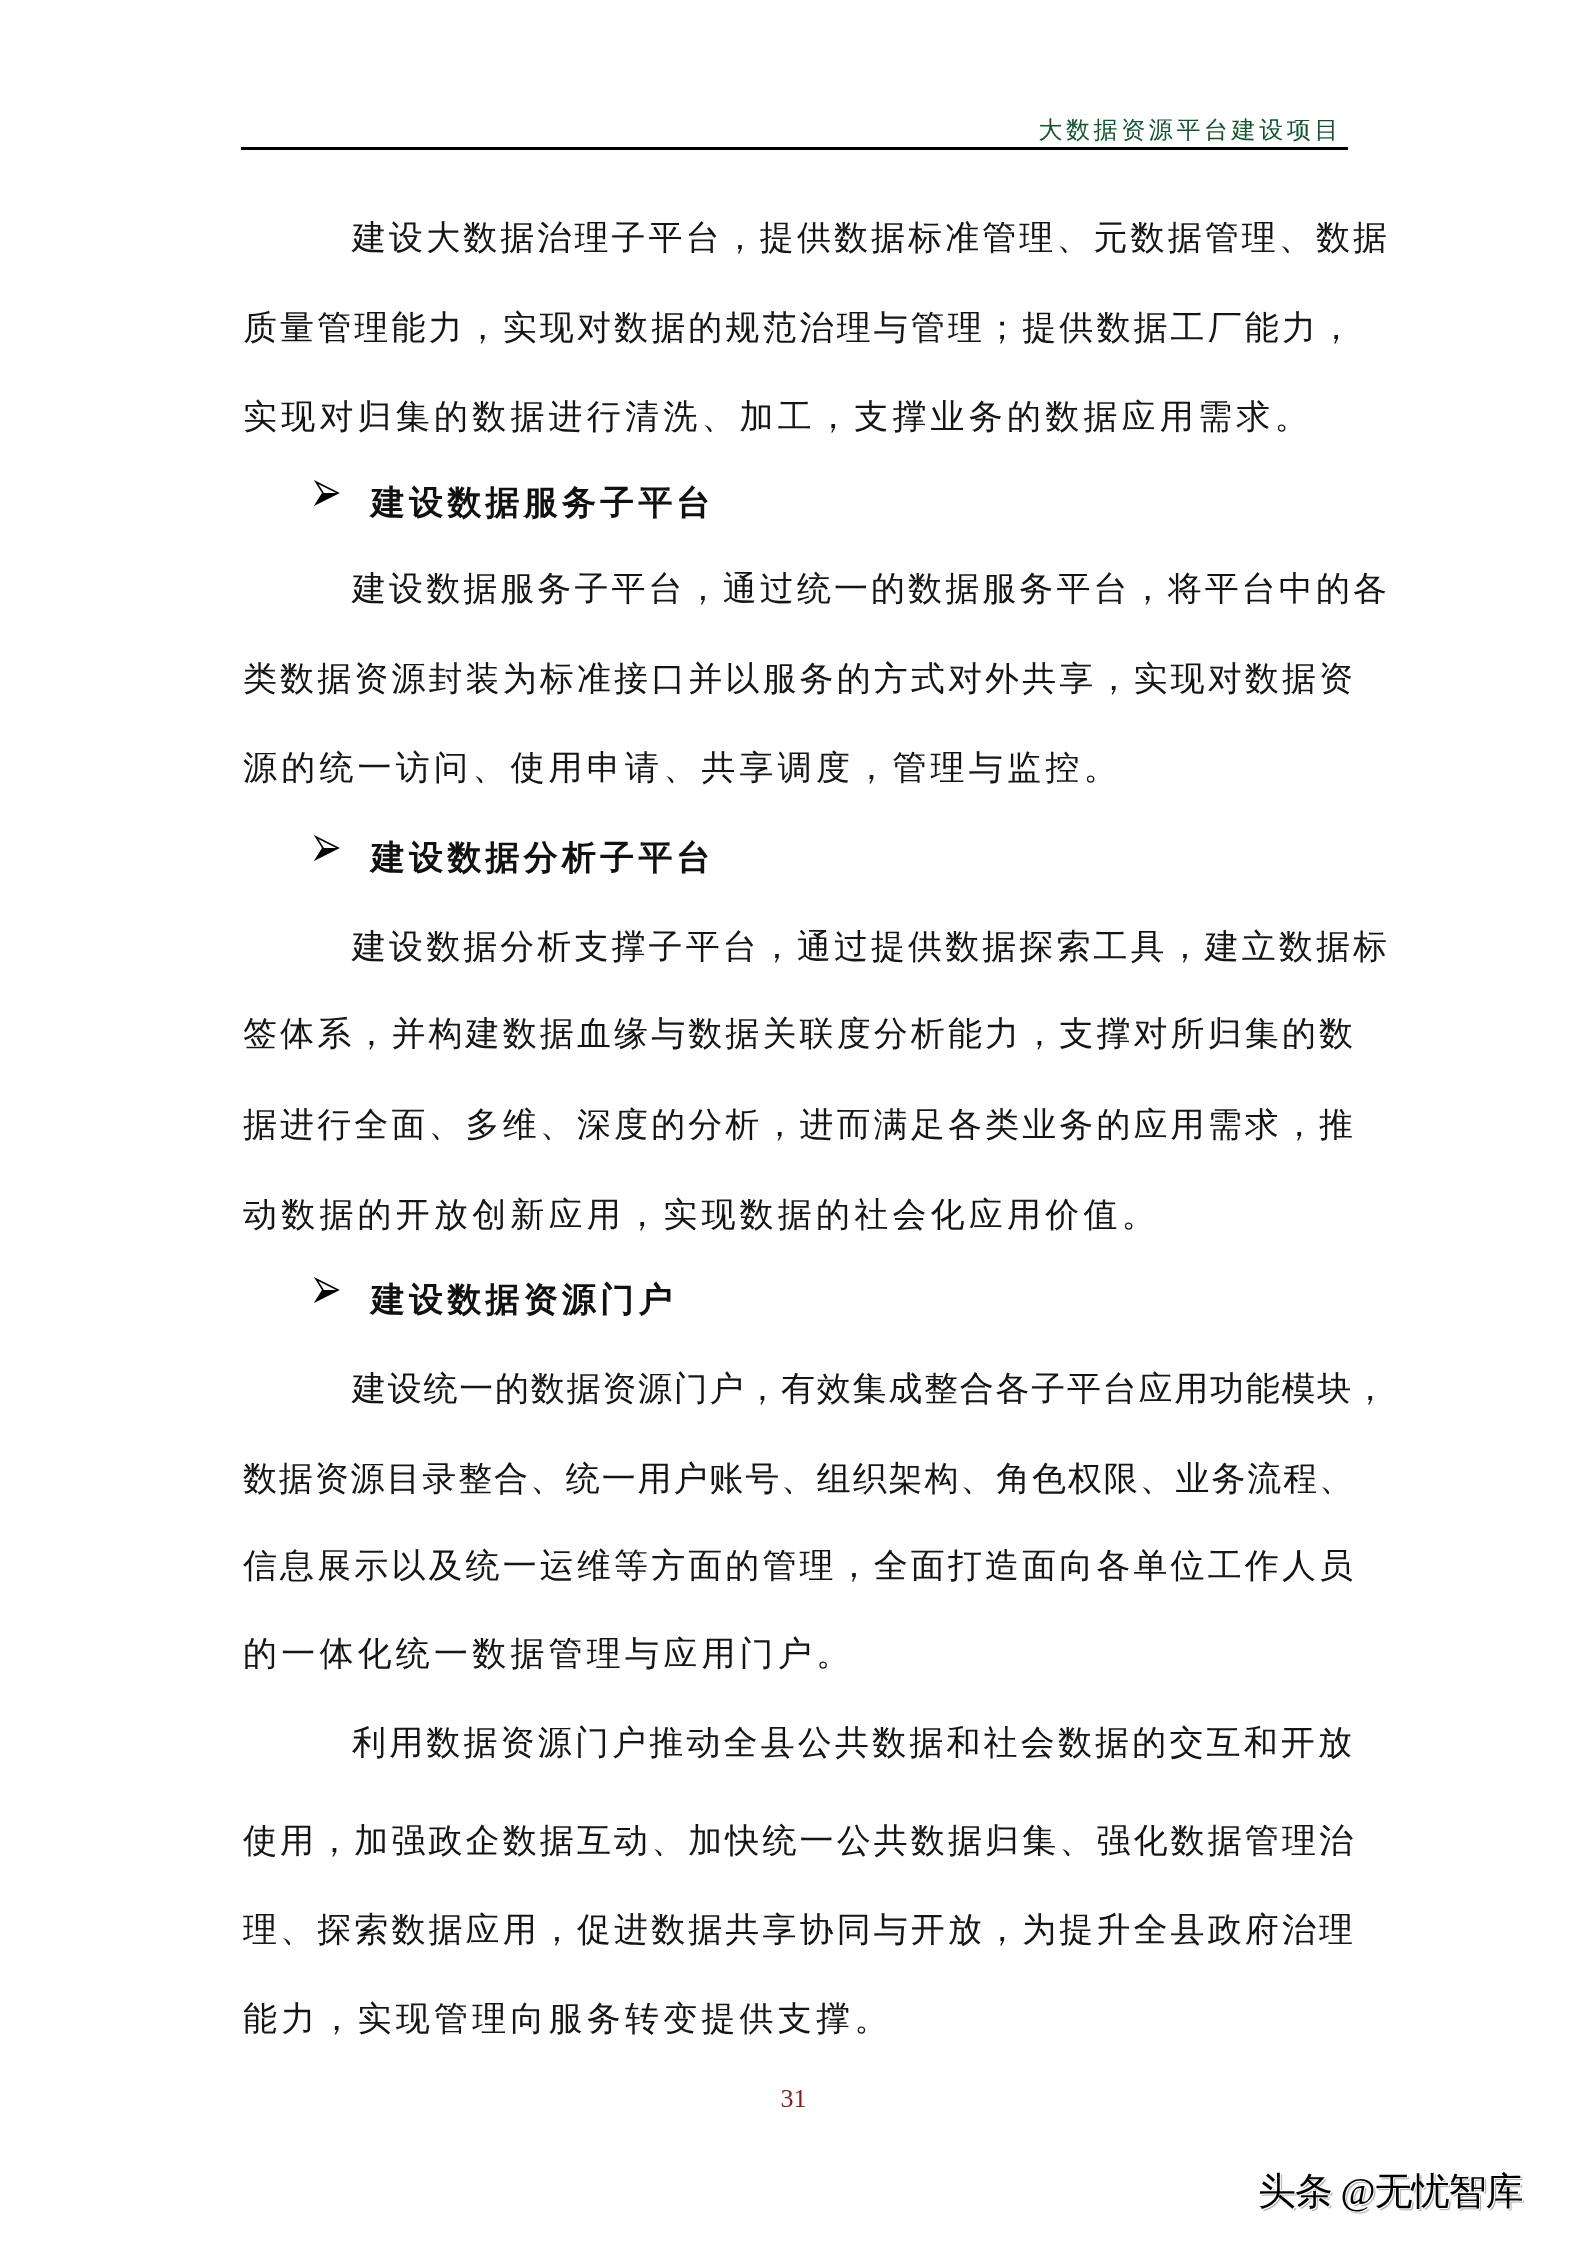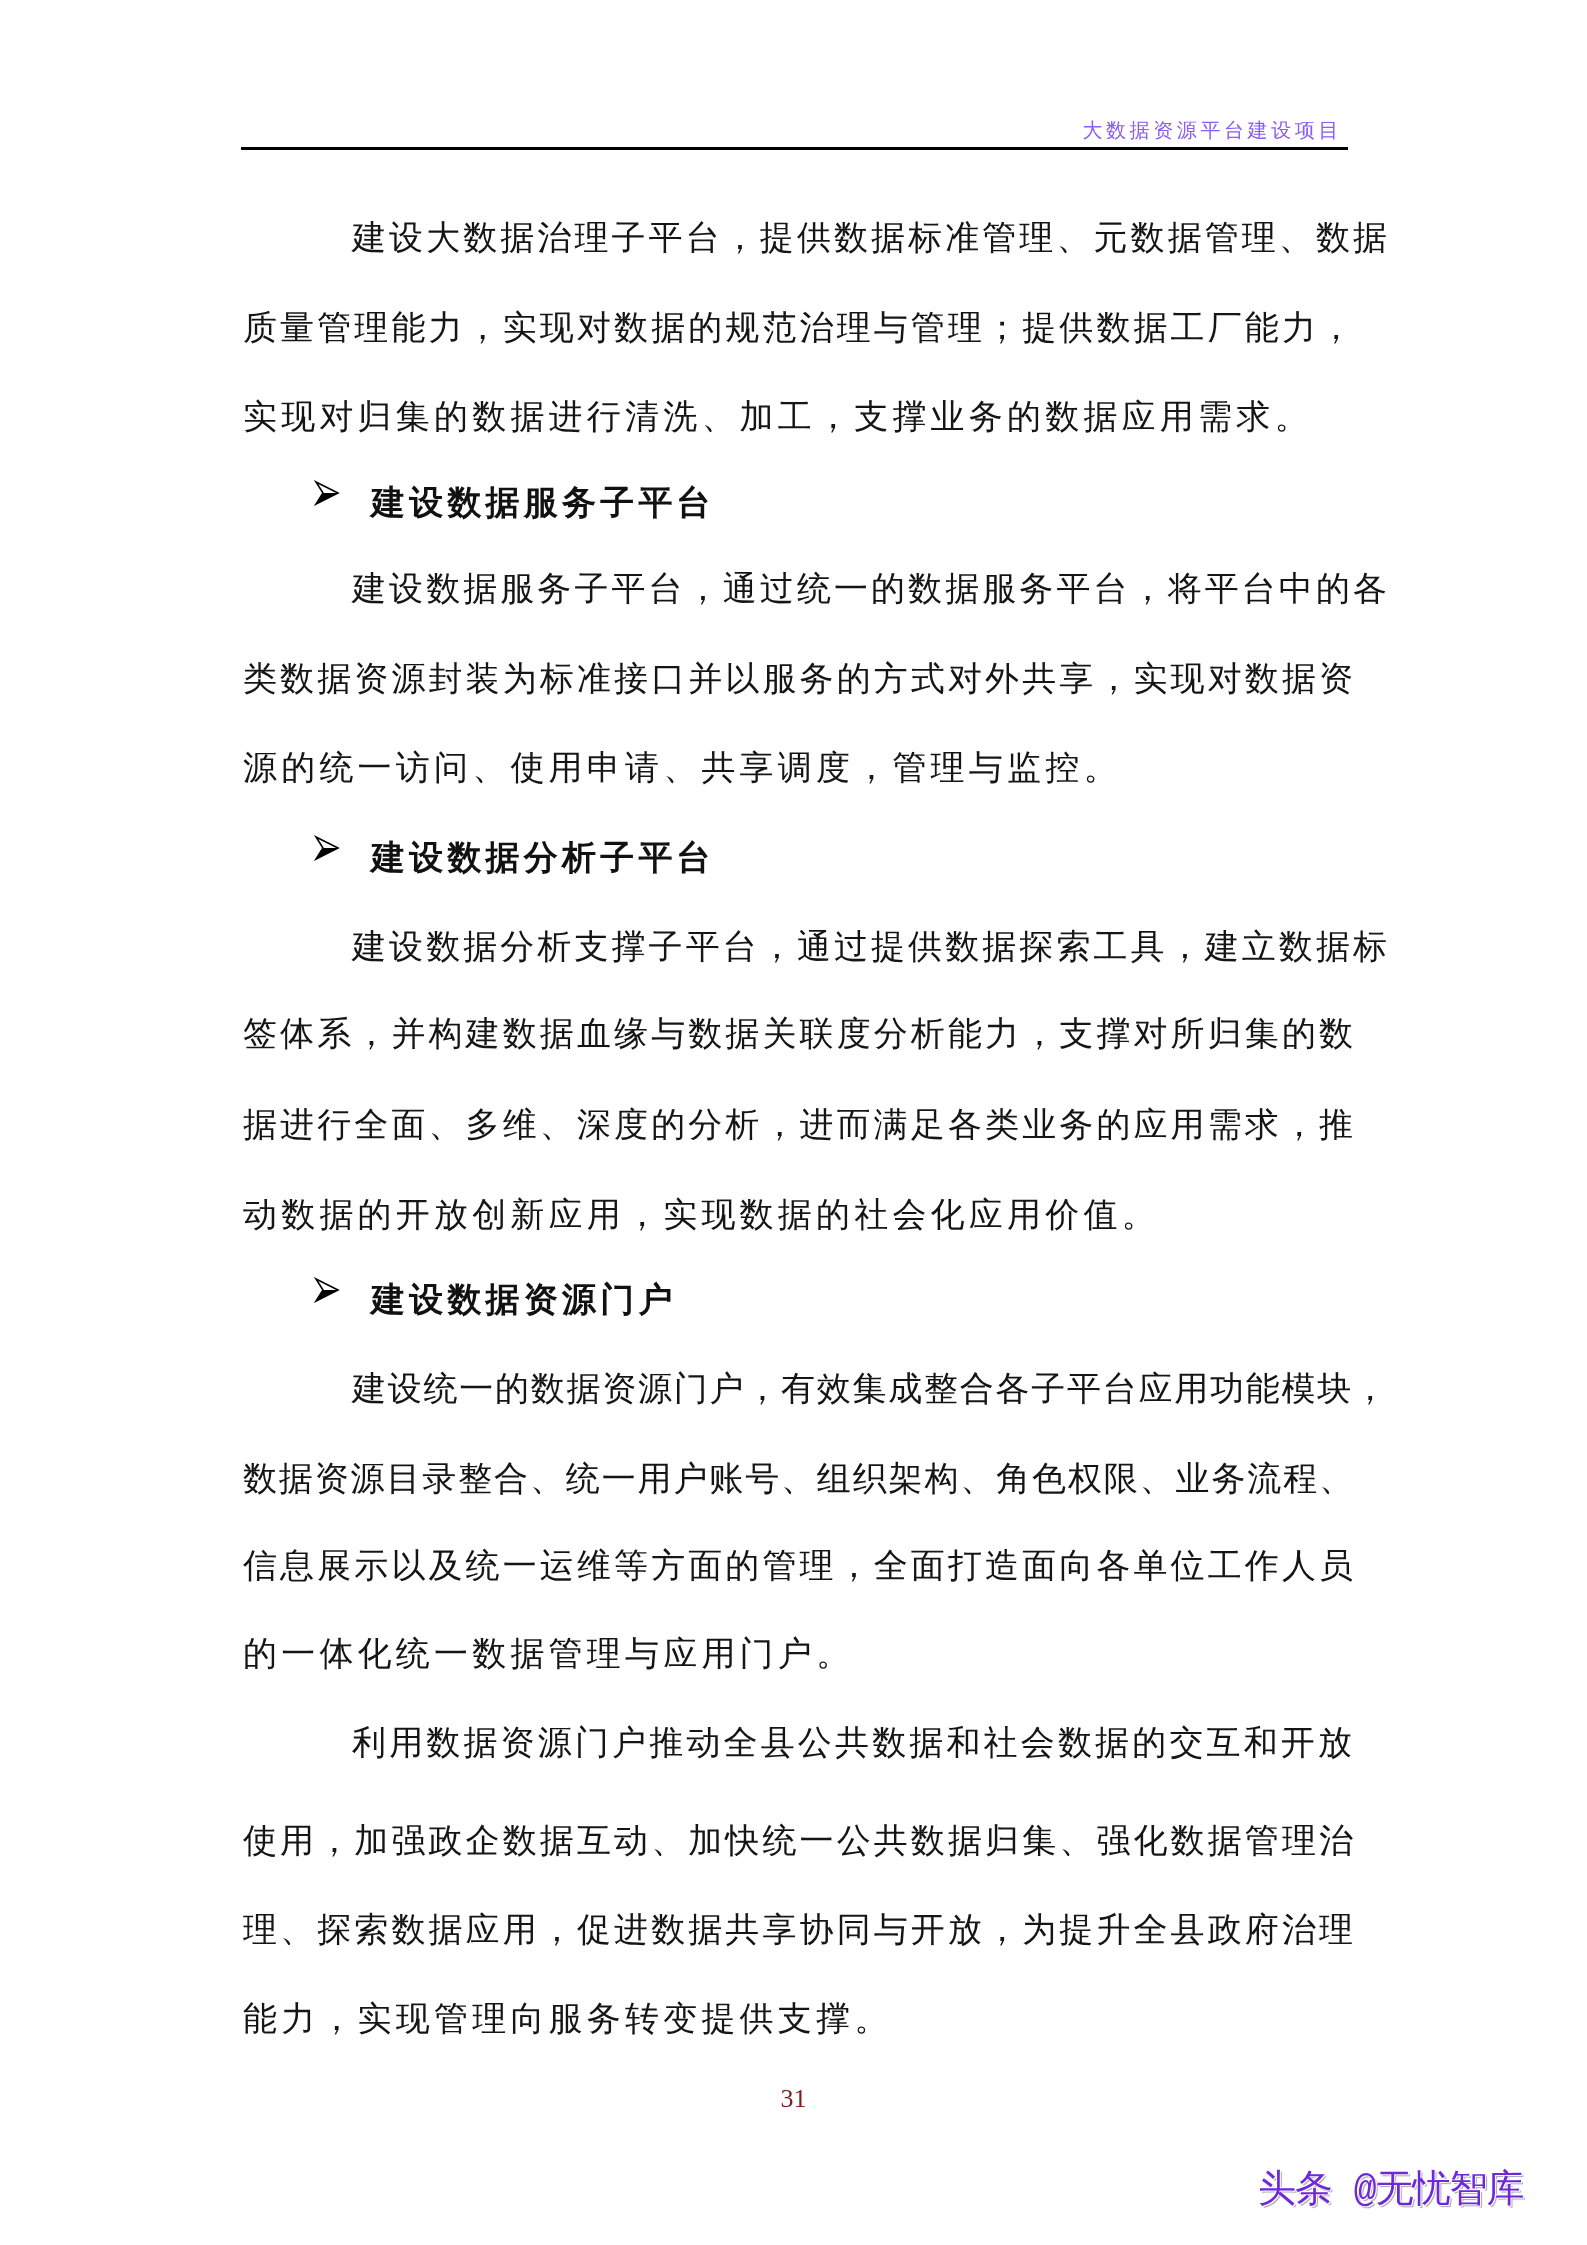--- a/index.html
+++ b/index.html
@@ -19,23 +19,23 @@
       position: absolute;
       left: 0; top: 0;
       width: 1587px;
       height: 2245px;
       background: #ffffff;
     }
     .running-header {
       position: absolute;
       right: 245px;
       top: 112px;
-      font-size: 20px;
+      font-size: 24px;
       letter-spacing: 3.6px;
-      color: #8b5cf6;
+      color: #14532d;
       line-height: 36px;
       white-space: nowrap;
     }
     .header-rule {
       position: absolute;
       left: 241px;
       top: 147px;
       width: 1107px;
       height: 3px;
       background: #000000;
@@ -94,24 +94,24 @@
       text-align: center;
       font-family: "Liberation Serif", "DejaVu Serif", serif;
       font-size: 26px;
       line-height: 30px;
       color: #7f1d1d;
     }
     .watermark {
       position: absolute;
       left: 1258px;
       top: 2168px;
-      font-family: Liberation Mono, monospace;
+      font-family: Liberation Serif, serif;
       font-size: 38px;
       line-height: 46px;
-      color: #6d28d9;
+      color: #000000;
       white-space: nowrap;
       text-shadow: 1px 1px 0 #ffffff, -1px -1px 0 #ffffff, 2px 2px 1px rgba(0,0,0,0.35);
       letter-spacing: -1px;
     }
   </style>
 </head>
 <body>
 
 <div class="page">
 

